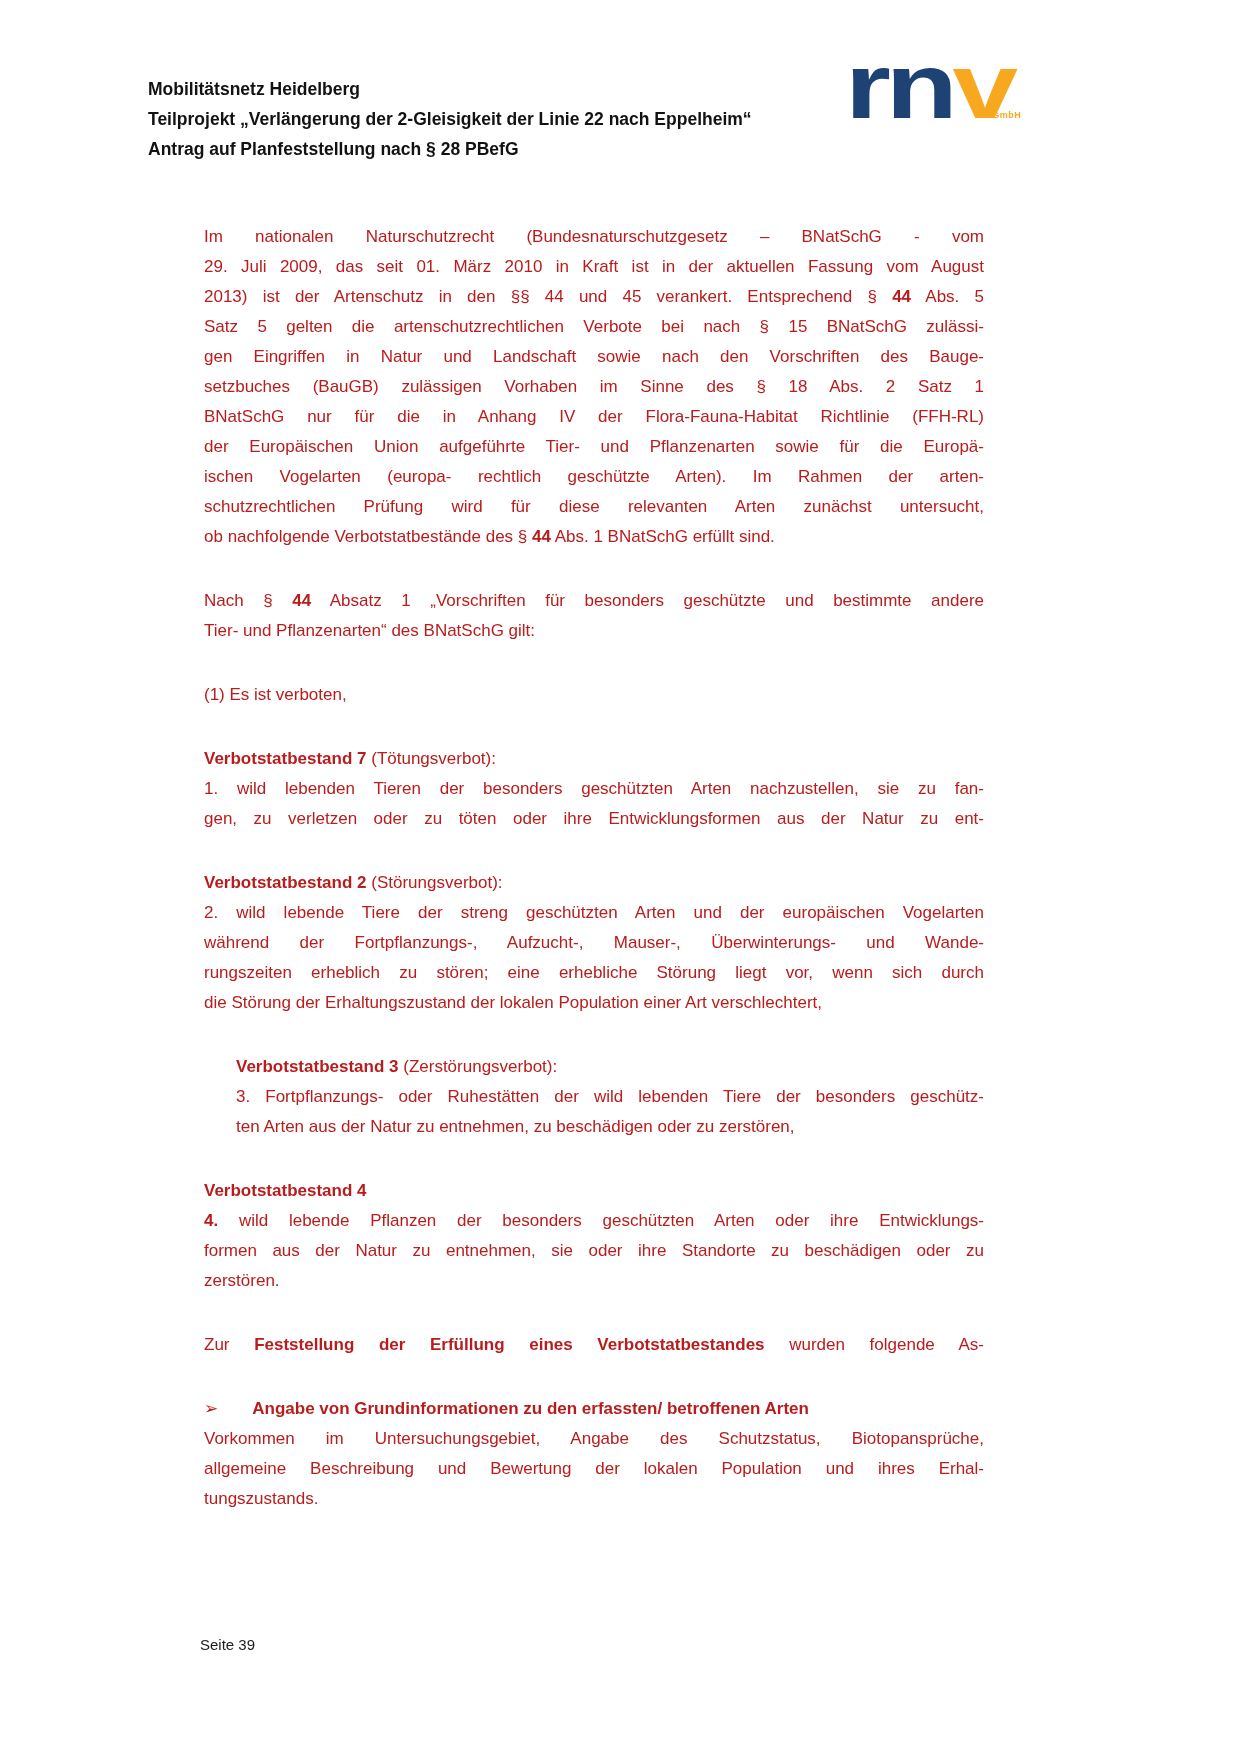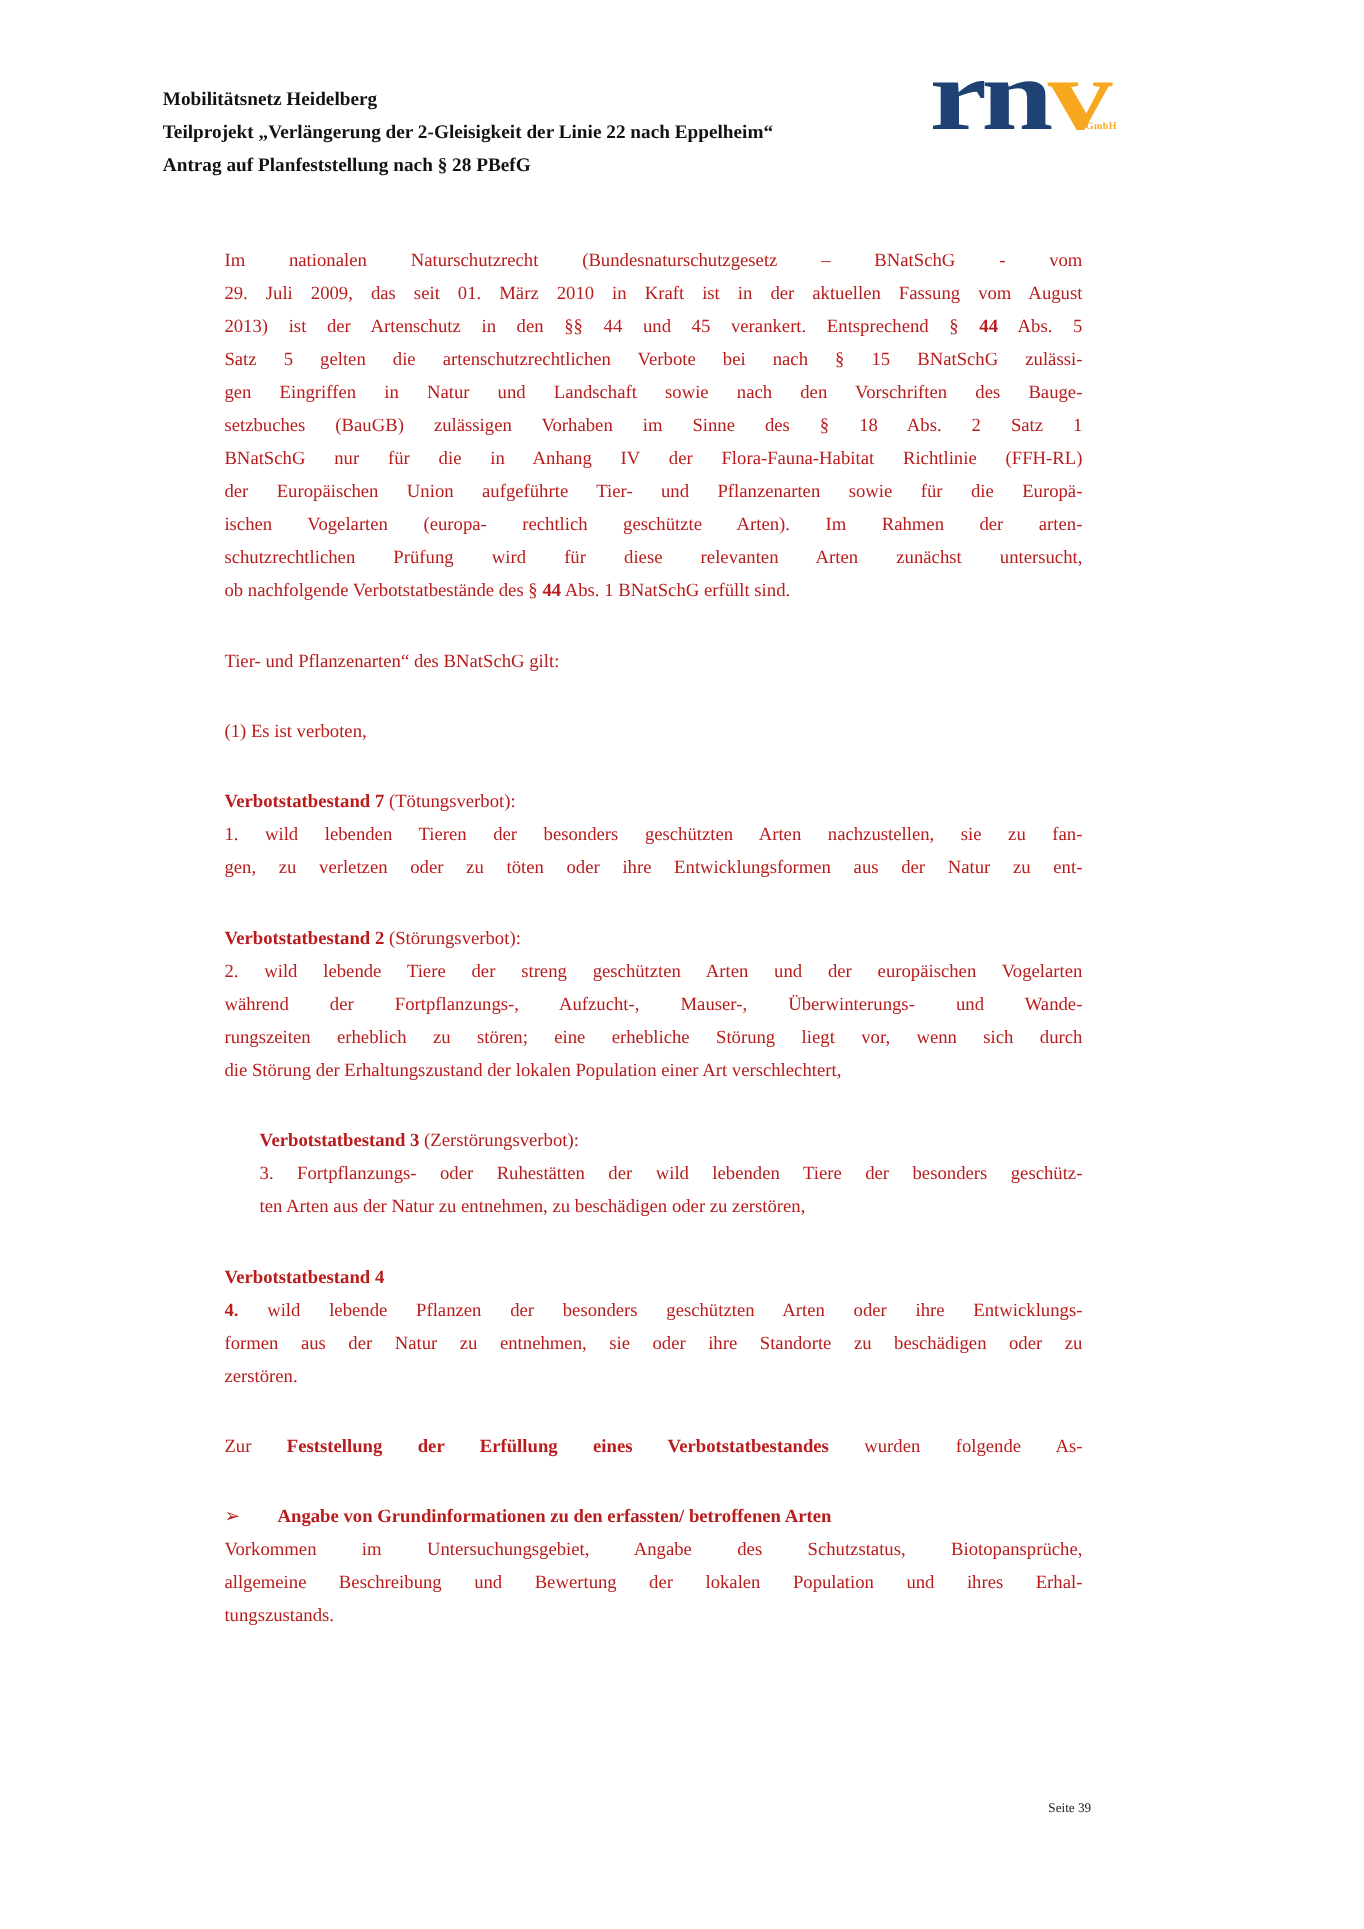--- a/index.html
+++ b/index.html
@@ -1,21 +1,21 @@
 <!DOCTYPE html>
 <html lang="de"><head>
 <meta charset="utf-8">
 <style>
   html,body{margin:0;padding:0;}
   body{
     width:1240px;height:1754px;background:#ffffff;
     font-family:"Liberation Sans",sans-serif;color:#1a1a1a;
     position:relative;overflow:hidden;
   }
-  .page{position:absolute;inset:0;background:#ffffff;font-family:Liberation Serif, serif;}
+  .page{position:absolute;inset:0;background:#ffffff;}
 
   
   .doc-header{
     position:absolute;left:148px;top:74px;
     font-weight:bold;font-size:17.5px;line-height:30px;color:#121212;
   }
   .doc-header .hline{white-space:nowrap;}
 
   
   .logo{
@@ -38,22 +38,22 @@
   }
   .para{margin:0 0 34px 0;}
   .para.gap-large{margin-top:24px;margin-left:32px;}
   .line{height:30px;overflow:hidden;}
   .line.j{text-align:justify;text-align-last:justify;}
   .b{font-weight:bold;}
   .tab{display:inline-block;width:34px;}
 
   
   .doc-footer{
-    position:absolute;left:212px;top:1636px;width:780px;
-    text-align:right;font-size:12px;color:#1c1c1c;
+    position:absolute;left:200px;top:1636px;width:780px;
+    text-align:left;font-size:15px;color:#1c1c1c;
   }
 </style>
 </head>
 <body>
 
 <div class="page">
 
   <div class="doc-header">
     <div class="hline">Mobilitätsnetz Heidelberg</div>
     <div class="hline">Teilprojekt  „Verlängerung der 2-Gleisigkeit der Linie 22 nach Eppelheim“</div>
@@ -73,20 +73,21 @@
           <div class="line j"><span>Satz 5 gelten die artenschutzrechtlichen Verbote bei nach § 15 BNatSchG zulässi-</span></div>
           <div class="line j"><span>gen Eingriffen in Natur und Landschaft sowie nach den Vorschriften des Bauge-</span></div>
           <div class="line j"><span>setzbuches  (BauGB)  zulässigen  Vorhaben  im  Sinne  des  §  18  Abs.  2  Satz  1</span></div>
           <div class="line j"><span>BNatSchG nur für die  in Anhang IV der Flora-Fauna-Habitat Richtlinie (FFH-RL)</span></div>
           <div class="line j"><span>der Europäischen Union  aufgeführte Tier- und Pflanzenarten sowie für die Europä-</span></div>
           <div class="line j"><span>ischen Vogelarten (europa-  rechtlich geschützte Arten). Im Rahmen der arten-</span></div>
           <div class="line j"><span>schutzrechtlichen Prüfung wird für diese relevanten Arten zunächst untersucht,</span></div>
           <div class="line"><span>ob nachfolgende Verbotstatbestände  des § </span><span class="b">44</span><span> Abs. 1 BNatSchG erfüllt sind.</span></div>
         </div>
         <div class="para">
+          <div class="line j"><span>Nach § </span><span class="b">44</span><span> Absatz 1 „Vorschriften für besonders geschützte und bestimmte andere</span></div>
           <div class="line"><span>Tier- und Pflanzenarten“ des BNatSchG gilt:</span></div>
         </div>
         <div class="para">
           <div class="line"><span>(1) Es ist verboten,</span></div>
         </div>
         <div class="para">
           <div class="line"><span class="b">Verbotstatbestand 7</span><span> (Tötungsverbot):</span></div>
           <div class="line j"><span>1. wild lebenden Tieren der besonders geschützten Arten nachzustellen, sie zu fan-</span></div>
           <div class="line j"><span>gen, zu verletzen oder zu töten oder ihre Entwicklungsformen aus der Natur zu ent-</span></div>
         </div>

